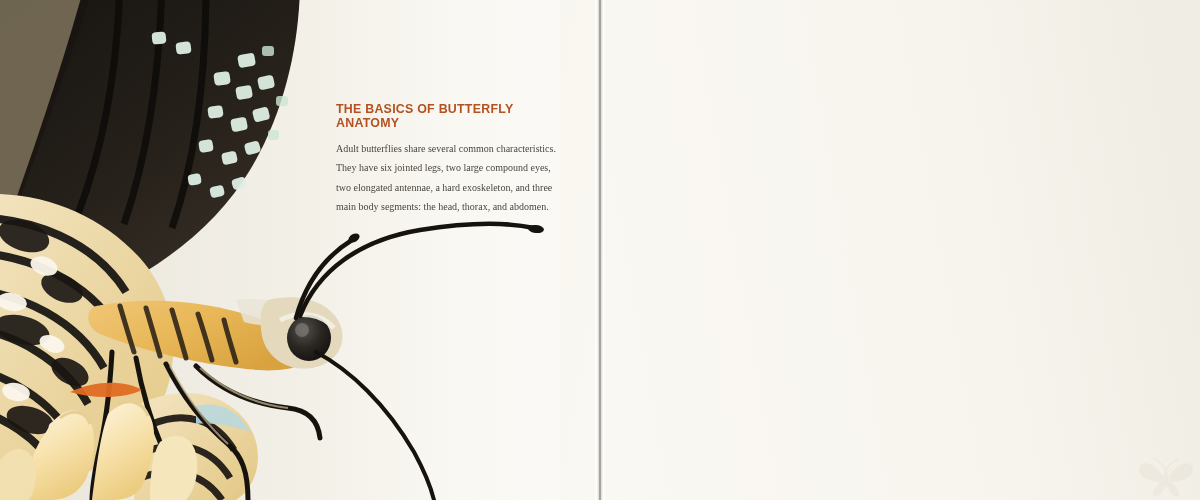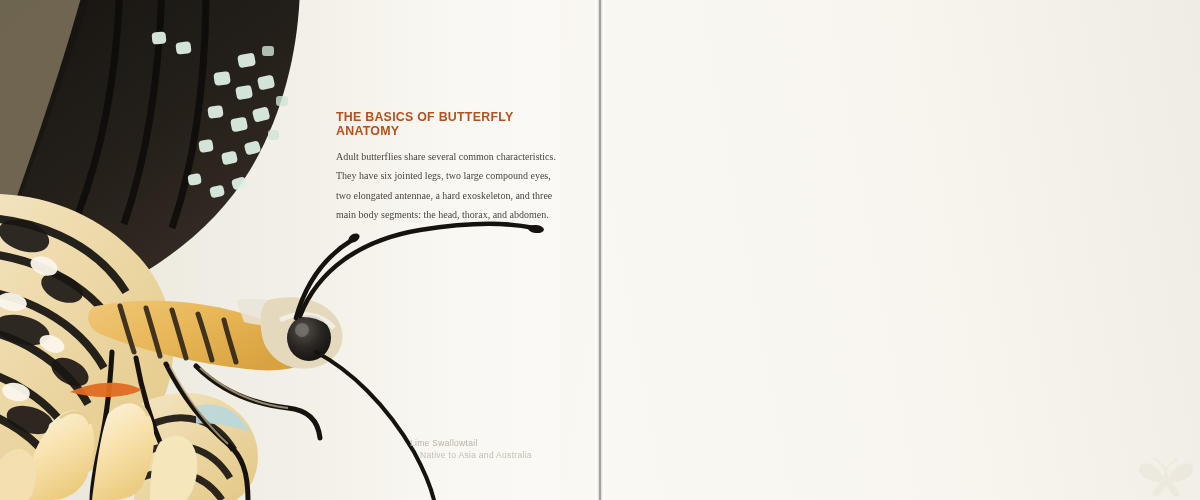--- a/index.html
+++ b/index.html
@@ -31,21 +31,21 @@
   .photo-left svg{display:block;width:560px;height:500px;}
 
   .caption{position:absolute;left:410px;top:437px;width:170px;z-index:20;
     font-family:"Liberation Sans", sans-serif;font-size:8.5px;line-height:12px;
     color:#b9b2a6;letter-spacing:.3px;}
   .caption .cap2{padding-left:10px;color:#c4bdb2;}
 
   
   .left-text{position:absolute;left:336px;top:102px;width:232px;z-index:25;}
   .left-title{font-family:"Liberation Sans", sans-serif;font-weight:bold;
-    font-size:12.4px;letter-spacing:.25px;color:#b4511f;margin:8px 0 9px 0;}
+    font-size:12.4px;letter-spacing:.25px;color:#b4511f;margin:0 0 9px 0;}
   .left-body{font-size:10px;line-height:19.3px;color:#4a463f;margin:0;}
 
   
   .watermark{position:absolute;right:4px;bottom:2px;width:60px;height:42px;
     z-index:18;opacity:.5;}
 </style>
 </head>
 <body>
 
 <div class="spread">
@@ -206,24 +206,20 @@
             <path d="M4,456 C16,444 30,448 34,462 C38,478 34,494 28,500 L-10,500 C-10,480 -4,464 4,456 Z" fill="#f3e0b0"></path>
             <path d="M60,418 C74,408 86,412 90,424" stroke="#e6cf95" stroke-width="3" fill="none"></path>
             <path d="M118,404 C132,398 144,404 148,416" stroke="#e6cf95" stroke-width="3" fill="none"></path>
 
             <path d="M70,392 C96,380 124,380 142,390 C126,398 96,400 70,392 Z" fill="#e06a22" opacity="0.95"></path>
           </g>
         </g>
       </svg>
     </div>
 
-    <div class="caption">
-      <div class="cap1">Lime Swallowtail</div>
-      <div class="cap2">Native to Asia and Australia</div>
-    </div>
 
     <div class="left-text">
       <h2 class="left-title">THE BASICS OF BUTTERFLY ANATOMY</h2>
       <p class="left-body">Adult butterflies share several common characteristics. They have six jointed legs, two large compound eyes, two elongated antennae, a hard exoskeleton, and three main body segments: the head, thorax, and abdomen.</p>
     </div>
   </div>
 
   <div class="page page-right">
 
     <div class="watermark">

